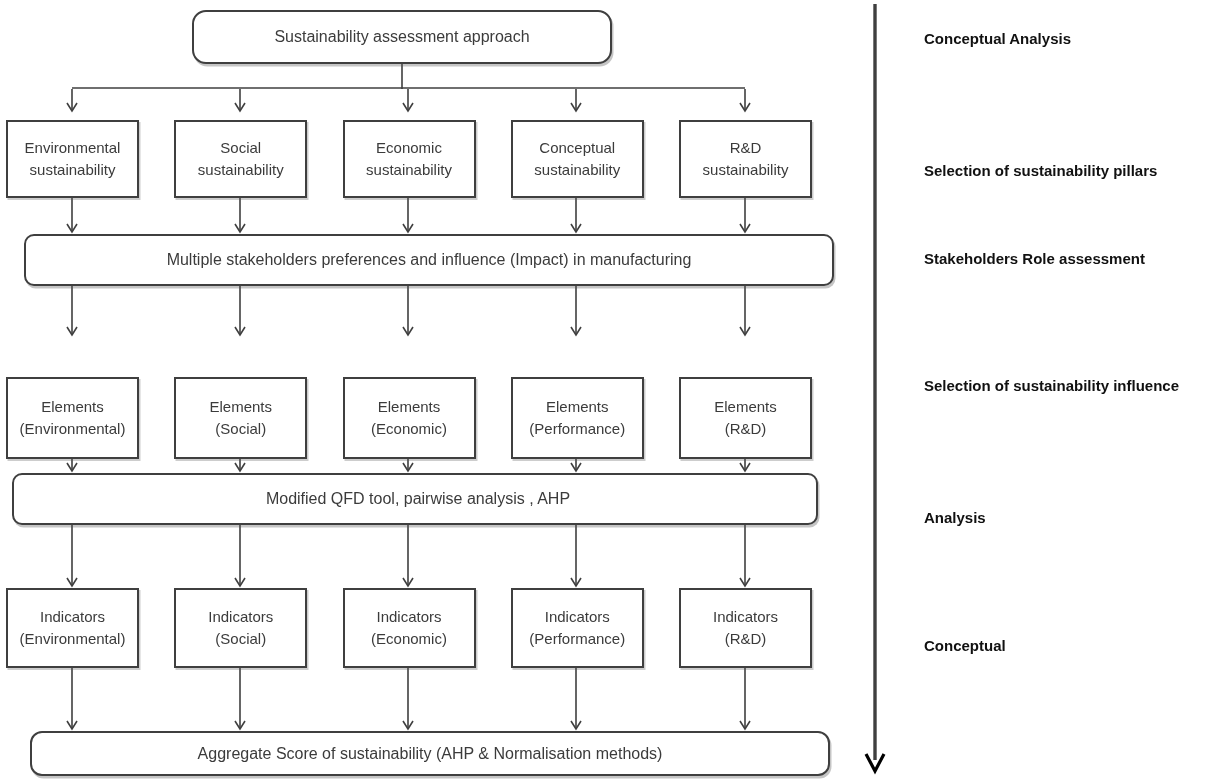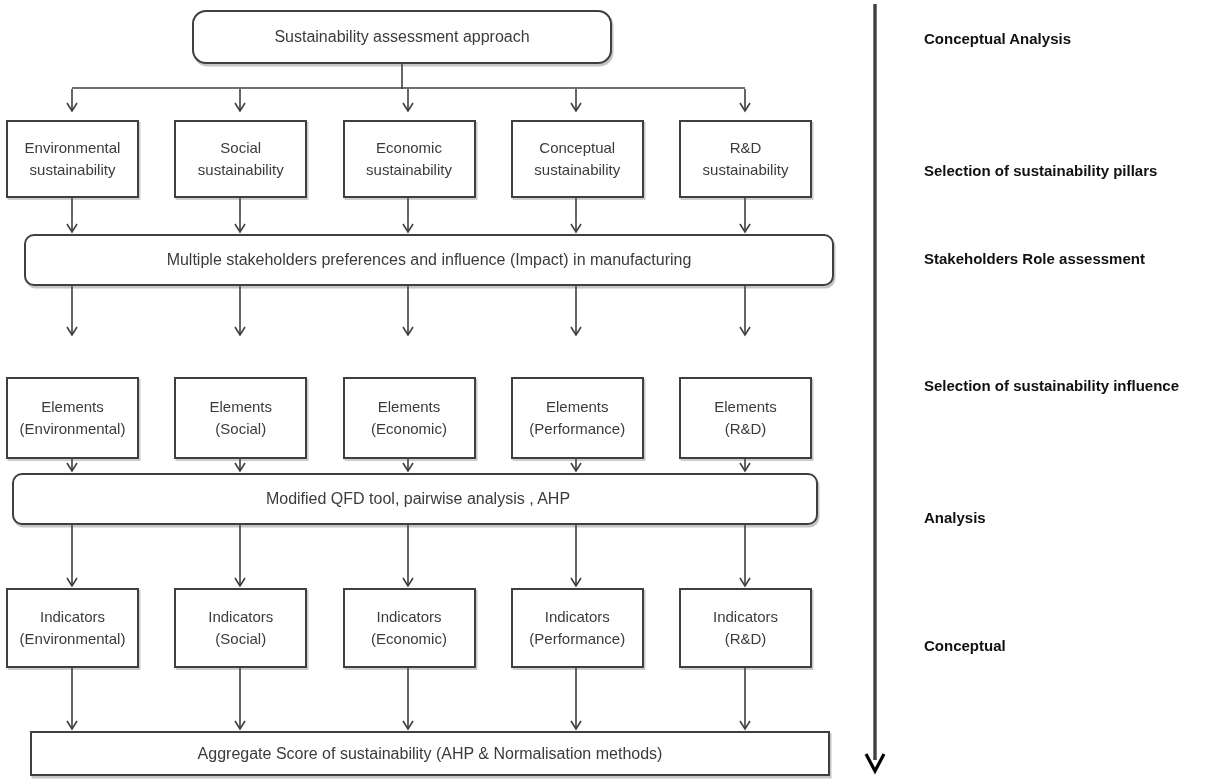--- a/index.html
+++ b/index.html
@@ -39,21 +39,21 @@
     left: 192px; top: 10px; width: 420px; height: 54px;
     border-radius: 14px;
     font-size: 16px;
   }
   .bar {
     border-radius: 10px;
     font-size: 16px;
   }
   .bar-stakeholders { left: 8px;  top: 234px; width: 810px; height: 52px; margin-left: 16px; }
   .bar-qfd          { left: 12px; top: 473px; width: 806px; height: 52px; padding-left: 6px; }
-  .bar-aggregate    { left: 30px; top: 731px; width: 800px; height: 45px; border-radius: 0; }
+  .bar-aggregate    { left: 30px; top: 731px; width: 800px; height: 45px; border-radius: 12px; }
   .flow-row {
     position: absolute;
     left: 6px;
     width: 806px;
     display: flex;
     justify-content: space-between;
   }
   .row-pillars    { top: 120px; height: 78px; }
   .row-elements   { top: 337px; height: 82px; margin-top: 40px; }
   .row-indicators { top: 588px; height: 80px; }

